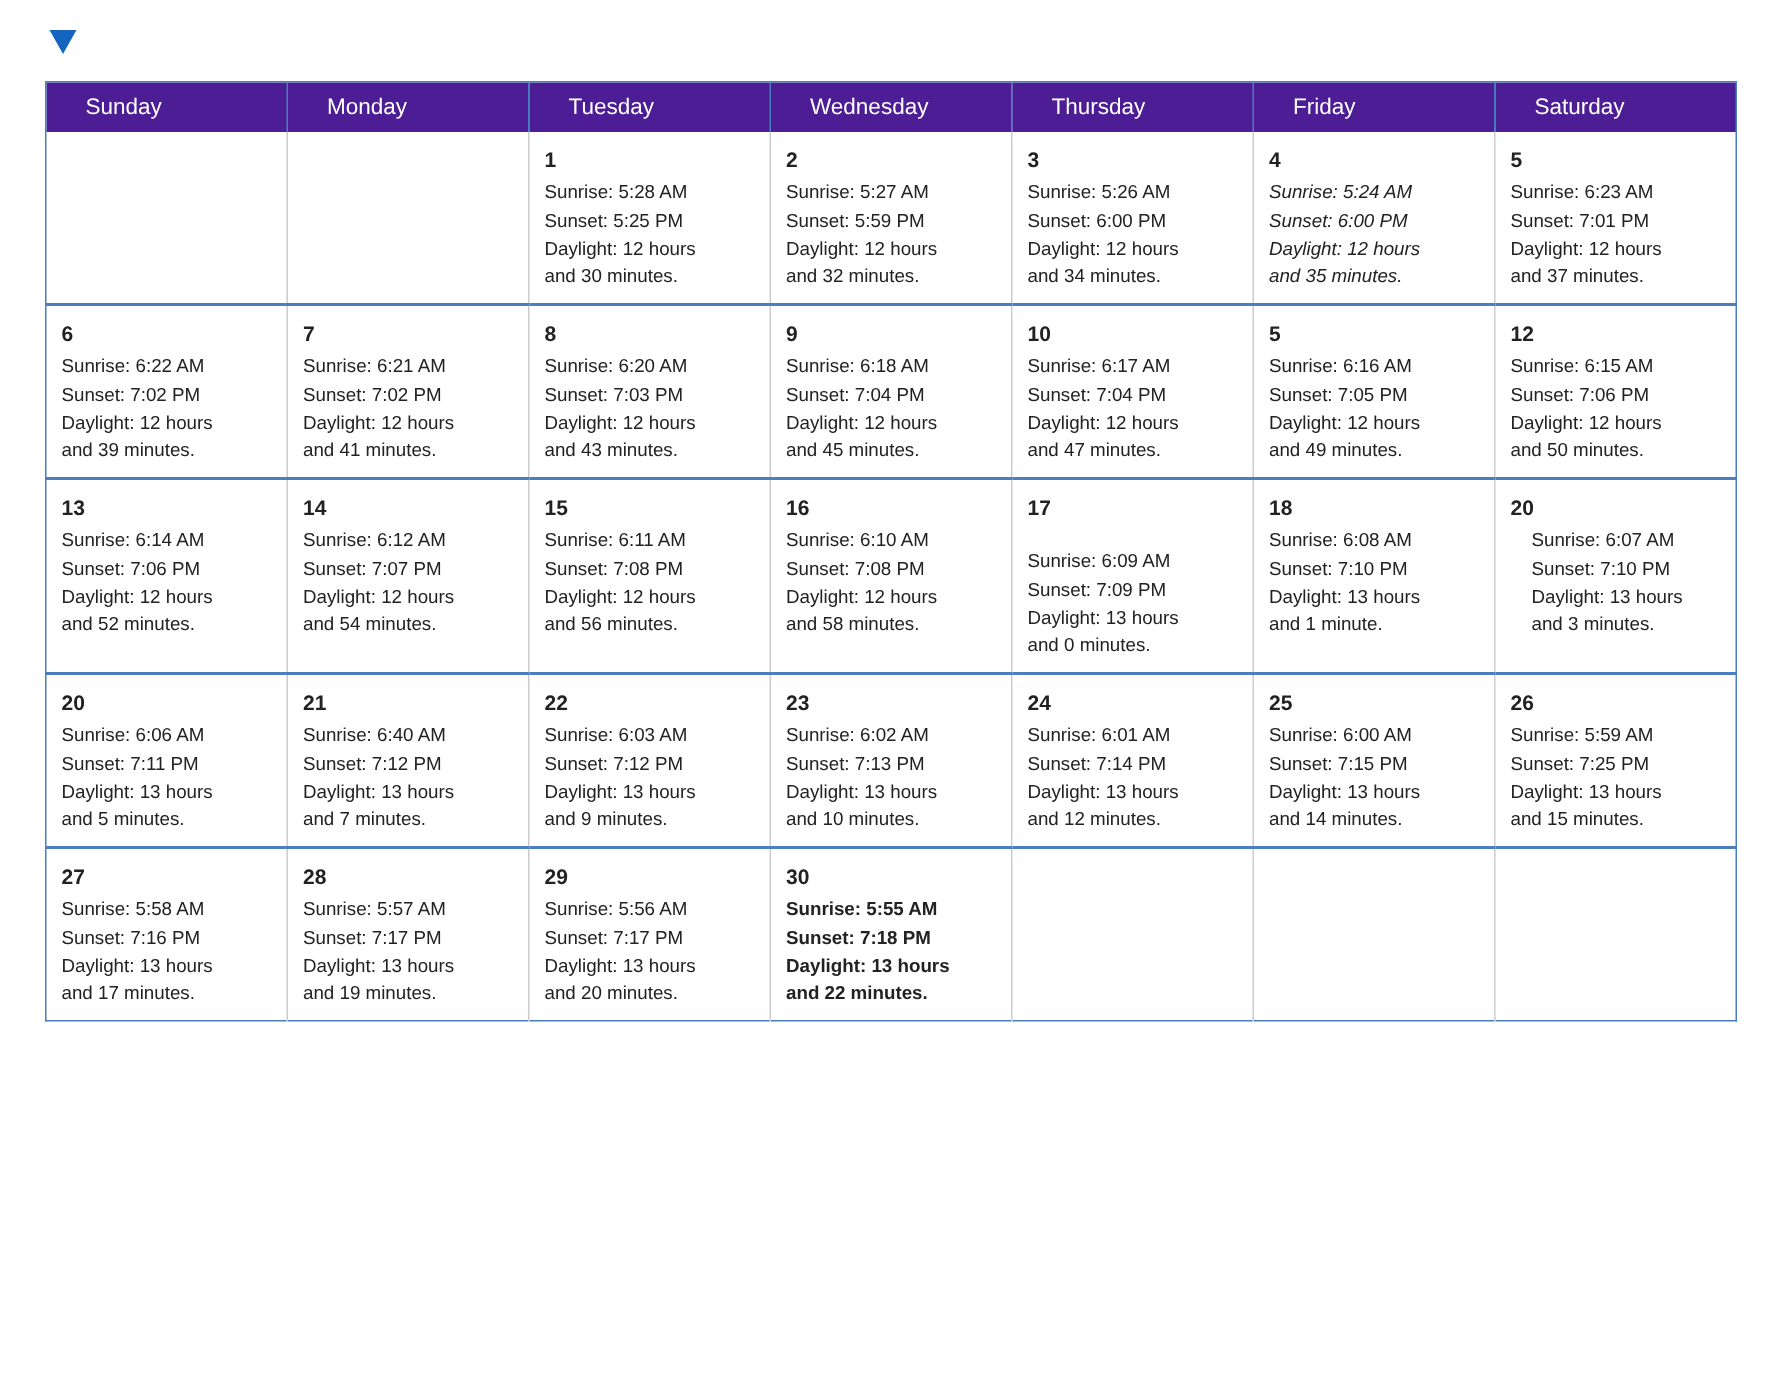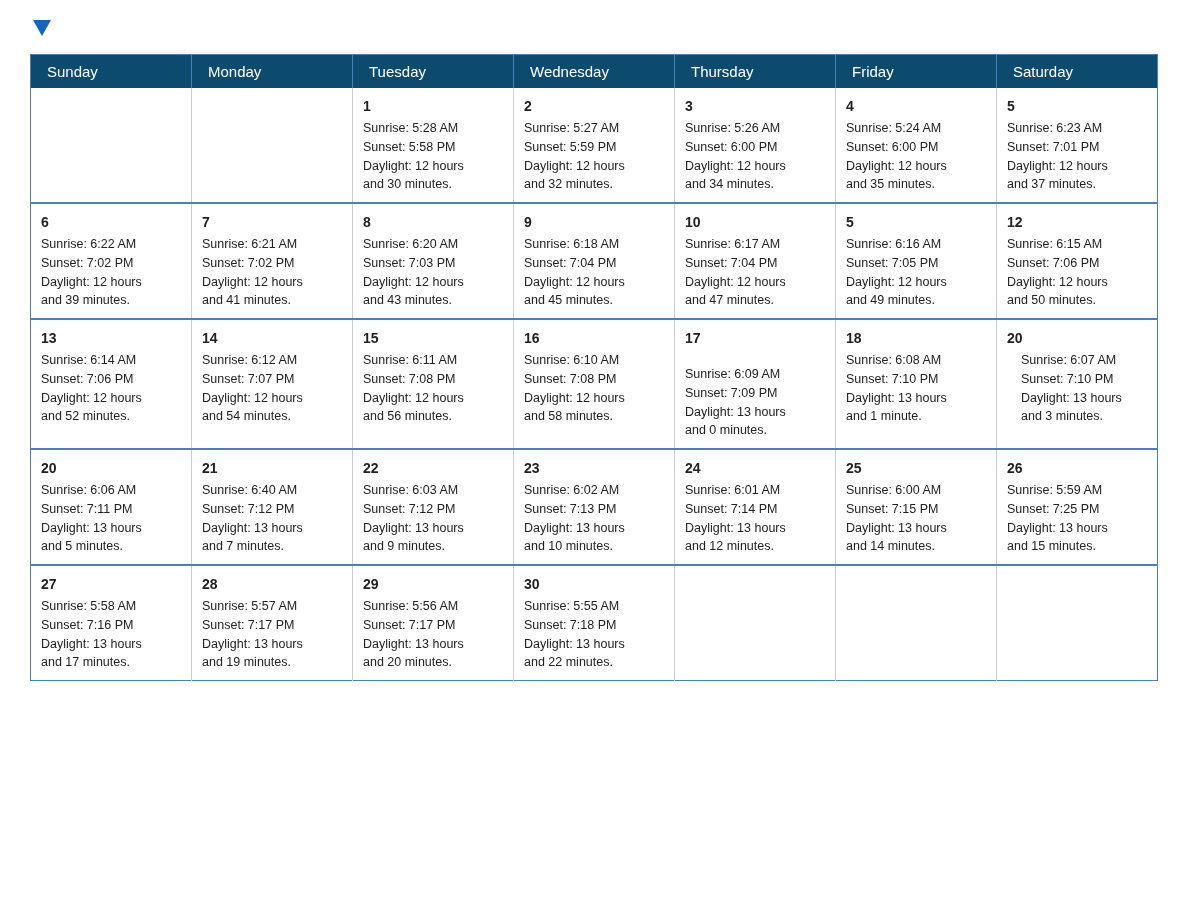--- a/index.html
+++ b/index.html
@@ -44,23 +44,23 @@
       font-size: 22px;
       font-weight: normal;
       color: #222;
     }
     .calendar {
       width: 100%;
       border-collapse: collapse;
       border: 1.5px solid #4a7ebf;
     }
     .calendar thead tr th {
-      background-color: #0c4a6e;
+      background-color: #4c1d95;
       color: #fff;
-      padding: 8px 16px;
+      padding: 8px 26px;
       text-align: left;
       font-size: 15px;
       font-weight: normal;
       border-right: 1px solid #4a7ebf;
       margin-top: 35px;
     }
     .calendar thead tr th:last-child { border-right: none; }
     .calendar tbody tr td {
       width: calc(100%/7);
       vertical-align: top;
@@ -118,41 +118,41 @@
         <th>Saturday</th>
       </tr>
   </thead>
   <tbody id="calendar-body">
   <tr>
         <td class="empty"></td>
         <td class="empty"></td>
         <td>
           <span class="day-num">1</span>
           <div class="day-info" style="white-space: pre-line;">Sunrise: 5:28 AM
-Sunset: 5:58 PM
+Sunset: 5:25 PM
 Daylight: 12 hours
 and 30 minutes.</div>
         </td>
         <td>
           <span class="day-num">2</span>
           <div class="day-info" style="white-space: pre-line;">Sunrise: 5:27 AM
 Sunset: 5:59 PM
 Daylight: 12 hours
 and 32 minutes.</div>
         </td>
         <td>
           <span class="day-num">3</span>
           <div class="day-info" style="white-space: pre-line;">Sunrise: 5:26 AM
 Sunset: 6:00 PM
 Daylight: 12 hours
 and 34 minutes.</div>
         </td>
         <td>
           <span class="day-num">4</span>
-          <div class="day-info" style="white-space: pre-line;">Sunrise: 5:24 AM
+          <div class="day-info" style="white-space: pre-line; font-style: italic;">Sunrise: 5:24 AM
 Sunset: 6:00 PM
 Daylight: 12 hours
 and 35 minutes.</div>
         </td>
         <td>
           <span class="day-num">5</span>
           <div class="day-info" style="white-space: pre-line;">Sunrise: 6:23 AM
 Sunset: 7:01 PM
 Daylight: 12 hours
 and 37 minutes.</div>
@@ -328,21 +328,21 @@
         </td>
         <td>
           <span class="day-num">29</span>
           <div class="day-info" style="white-space: pre-line;">Sunrise: 5:56 AM
 Sunset: 7:17 PM
 Daylight: 13 hours
 and 20 minutes.</div>
         </td>
         <td>
           <span class="day-num">30</span>
-          <div class="day-info" style="white-space: pre-line;">Sunrise: 5:55 AM
+          <div class="day-info" style="white-space: pre-line; font-weight: bold;">Sunrise: 5:55 AM
 Sunset: 7:18 PM
 Daylight: 13 hours
 and 22 minutes.</div>
         </td>
         <td class="empty"></td>
         <td class="empty"></td>
         <td class="empty"></td>
       </tr>
     </tbody>
 </table>

